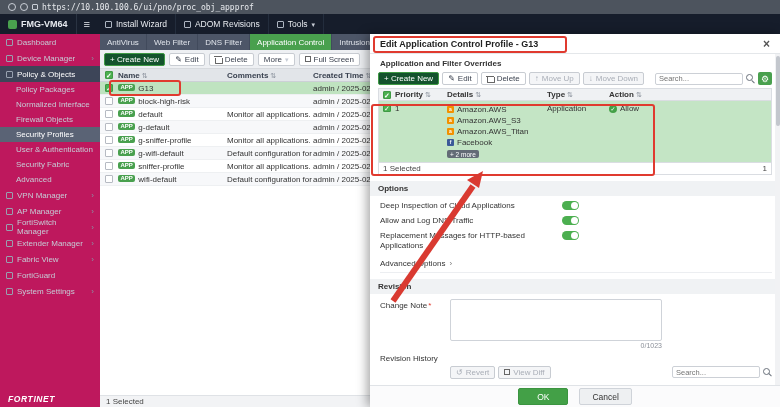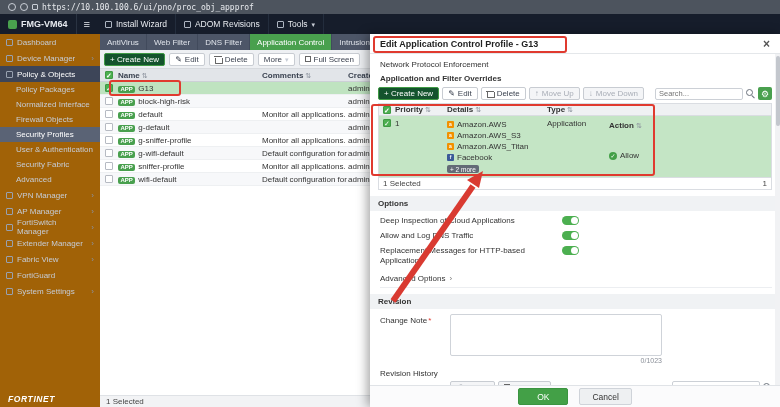--- a/index.html
+++ b/index.html
@@ -39,21 +39,21 @@
     background:#e7eaef; border-radius:3px 3px 0 0; }
   .bell::after { content:""; position:absolute; left:0; top:5px; width:8px; height:1.5px; background:#e7eaef; }
   .nbadge { position:absolute; top:-4px; right:-4px; background:#f57c00; color:#fff; font-size:6px;
     width:8px; height:8px; border-radius:50%; line-height:8px; text-align:center; }
   .avatar { width:12px; height:12px; border-radius:50%; background:#49a04e; color:#fff; font-size:7px;
     line-height:12px; text-align:center; display:inline-block; }
   .avatar::after { content:"A"; }
   .user { display:flex; align-items:center; gap:3px; cursor:pointer; }
 
   
-  .sidebar { position:absolute; top:34px; left:0; width:100px; bottom:0; background:#a16207;
+  .sidebar { position:absolute; top:34px; left:0; width:100px; bottom:0; background:#be185d;
     color:#c6ccd6; font-size:8px; }
   .side-item { display:flex; align-items:center; gap:4px; height:16px; padding:0 6px; cursor:pointer; }
   .side-item.parent-active { background:#3d4558; color:#fff; }
   .s-ico { width:7px; height:7px; border:1px solid #98a1b0; border-radius:1px; flex:none; }
   .chev { margin-left:auto; color:#8a93a3; font-size:8px; }
   .chev::after { content:"›"; }
   .sub-item { height:15px; padding-left:16px; display:flex; align-items:center; cursor:pointer; }
   .sub-item.active { background:#5a6375; color:#fff; }
   .fortinet { position:absolute; bottom:3px; left:8px; color:#fff; font-weight:bold; font-size:8.5px;
     font-style:italic; letter-spacing:0.6px; }
@@ -77,21 +77,21 @@
   .ico-trash::after { content:""; position:absolute; left:-0.5px; top:1px; width:8px; height:1.4px; background:#666; }
   .ico-fs { width:6px; height:6px; border:1px solid #666; display:inline-block; }
   .ico-up::after { content:"↑"; } .ico-down::after { content:"↓"; }
   .ico-undo::after { content:"↺"; }
 
   .thead { display:flex; height:13px; background:#e2e5e9; border-bottom:1px solid #ccd0d6;
     font-size:8px; color:#3a4250; align-items:center; font-weight:bold; }
   .sort { color:#8a919c; font-weight:normal; margin-left:2px; }
   .sort::after { content:"⇅"; font-size:7px; }
   .col-check { width:18px; display:flex; justify-content:center; flex:none; }
-  .col-name { width:144px; flex:none; display:flex; align-items:flex-end; overflow:hidden; white-space:nowrap; }
+  .col-name { width:109px; flex:none; display:flex; align-items:flex-start; overflow:hidden; white-space:nowrap; }
   .col-comments { width:86px; flex:none; overflow:hidden; white-space:nowrap; }
   .col-created { flex:1; overflow:hidden; white-space:nowrap; }
   .trow { display:flex; height:13px; align-items:center; font-size:8px; color:#333;
     border-bottom:1px solid #eef0f2; cursor:pointer; }
   .trow.alt { background:#f7f8fa; }
   .trow.selected { background:#bfe3c0; }
   .cb { width:8px; height:8px; border:1px solid #b6bac2; background:#fff; border-radius:1px;
     display:inline-block; flex:none; }
   .cb.checked { background:#4caf50; border-color:#3f9a44; color:#fff; font-size:7px; line-height:8px;
     text-align:center; }
@@ -119,21 +119,21 @@
   .btn-gear { width:14px; height:13px; background:#49a04e; color:#fff; display:inline-flex;
     align-items:center; justify-content:center; border-radius:2px; cursor:pointer; }
   .btn-gear::after { content:"⚙"; font-size:9px; }
   .ov-table { border:1px solid #dadde2; }
   .ov-head { display:flex; background:#eff1f3; height:12px; align-items:center; font-weight:bold;
     border-bottom:1px solid #dadde2; }
   .oc-check { width:16px; display:flex; justify-content:center; flex:none; }
   .oc-priority { width:52px; flex:none; }
   .oc-details { width:100px; flex:none; }
   .oc-type { width:62px; flex:none; }
-  .oc-action { width:50px; flex:none;margin-top:32px; }
+  .oc-action { width:50px; flex:none; }
   .oc-rest { flex:1; display:flex; justify-content:flex-end; padding-right:2px; }
   .ov-row { display:flex; background:#c4e5c5; padding:3px 0; min-height:60px; align-items:flex-start; cursor:pointer; }
   .app-line { display:flex; align-items:center; gap:3px; height:11px; white-space:nowrap; }
   .app-ico { width:7px; height:7px; border-radius:1px; flex:none; color:#fff; font-size:5px;
     line-height:7px; text-align:center; font-weight:bold; }
   .app-ico.aws { background:#f29100; }
   .app-ico.aws::after { content:"a"; }
   .app-ico.fb { background:#3b5998; }
   .app-ico.fb::after { content:"f"; }
   .more-badge { display:inline-block; background:#636b76; color:#fff; border-radius:2px;
@@ -431,21 +431,20 @@
       <span>1 Selected</span>
     </div>
   </div>
 
   <div class="panel">
     <div class="panel-header">
       <span>Edit Application Control Profile - G13</span>
       <span class="close-x"></span>
     </div>
     <div class="panel-body">
-      <div class="np-row">Network Protocol Enforcement</div>
       <div class="sec-title">Application and Filter Overrides</div>
 
       <div class="ov-toolbar">
         <button class="btn green">+ Create New</button>
         <button class="btn">
           <span class="ico-pencil"></span>
           <span>Edit</span>
         </button>
         <button class="btn">
           <span class="ico-trash"></span>

